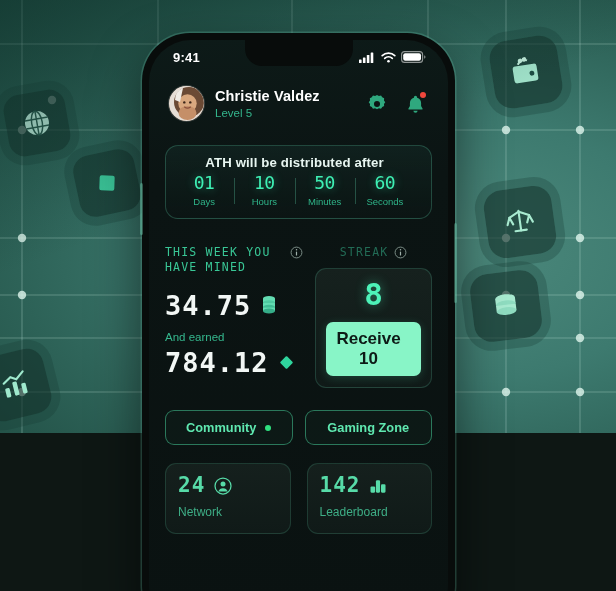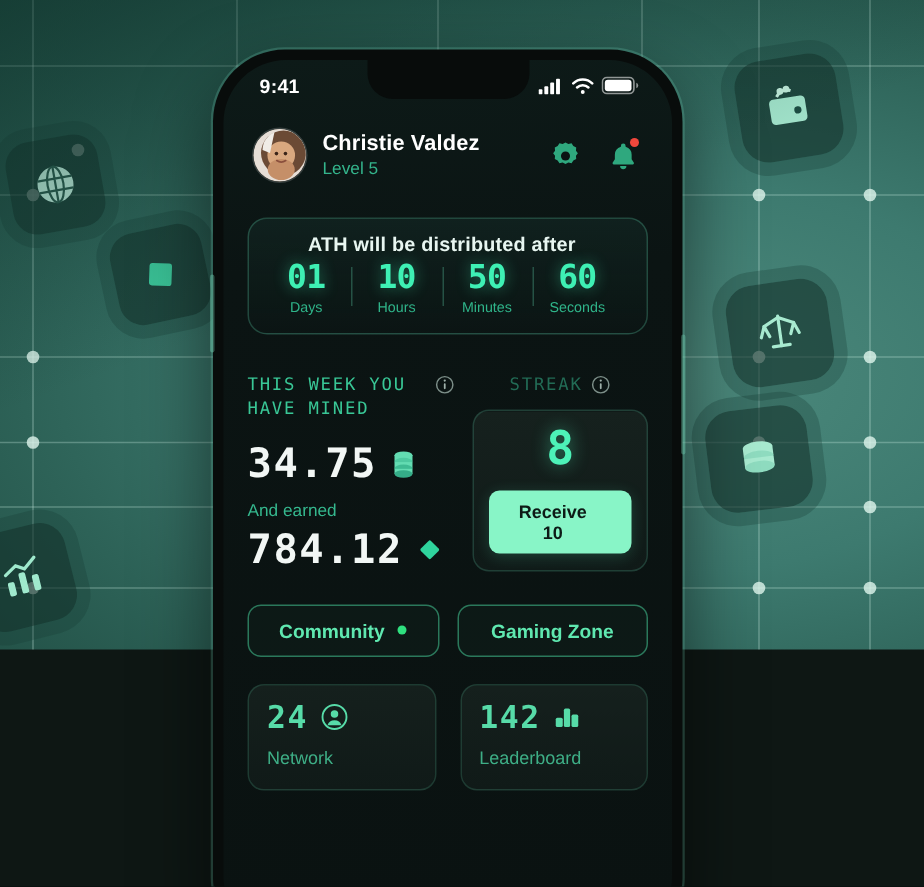--- a/index.html
+++ b/index.html
@@ -96,21 +96,21 @@
     text-align:center;color:#e8f6f1;font-size:13.2px;font-weight:bold;
     letter-spacing:.15px;
   }
   .cd-row{display:flex;align-items:flex-start;justify-content:center;margin-top:4px;}
   .cd-cell{flex:1 1 0;text-align:center;position:relative;}
   .cd-cell + .cd-cell:before{
     content:"";position:absolute;left:0;top:4px;width:1px;height:26px;
     background:rgba(86,190,155,.35);
   }
   .cd-num{
-    color:#3ef0b4;font-size:22px;font-weight:bold;line-height:1.05;
+    color:#3ef0b4;font-size:18px;font-weight:normal;line-height:1.05;
     font-family:"DejaVu Sans Mono", monospace;letter-spacing:-.5px;
     text-shadow:0 0 10px rgba(62,240,180,.45);
   }
   .cd-lbl{color:#2fb489;font-size:9.5px;margin-top:3px;}
 
   
   .stats{display:flex;margin:26px 16px 0 16px;gap:12px;}
   .stats-left{flex:1 1 52%;min-width:0;}
   .stats-right{flex:1 1 44%;min-width:0;}
   .sec-head{display:flex;align-items:flex-start;gap:6px;}
@@ -136,21 +136,21 @@
     padding:10px 10px 11px 10px;text-align:center;
   }
   .streak-num{
     color:#4df2b8;font-size:31px;font-weight:bold;line-height:1;
     font-family:"DejaVu Sans Mono", monospace;
     text-shadow:0 0 12px rgba(77,242,184,.45);
   }
   .receive-btn{
     margin-top:12px;background:#88f5c7;border-radius:7px;
     padding:7px 20px;display:flex;align-items:center;justify-content:center;gap:10px;
-    color:#0d1a16;font-size:12px;font-weight:bold;cursor:pointer;
+    color:#0d1a16;font-size:17px;font-weight:bold;cursor:pointer;
     box-shadow:0 2px 10px rgba(80,230,180,.20);
   }
 
   
   .navrow{display:flex;gap:12px;margin:22px 16px 0 16px;}
   .nav-btn{
     flex:1 1 0;border:1px solid rgba(70,200,150,.55);border-radius:9px;
     height:33px;display:flex;align-items:center;justify-content:center;gap:9px;
     color:#5fe8b0;font-size:12.8px;font-weight:bold;cursor:pointer;
     background:rgba(18,36,32,.35);

